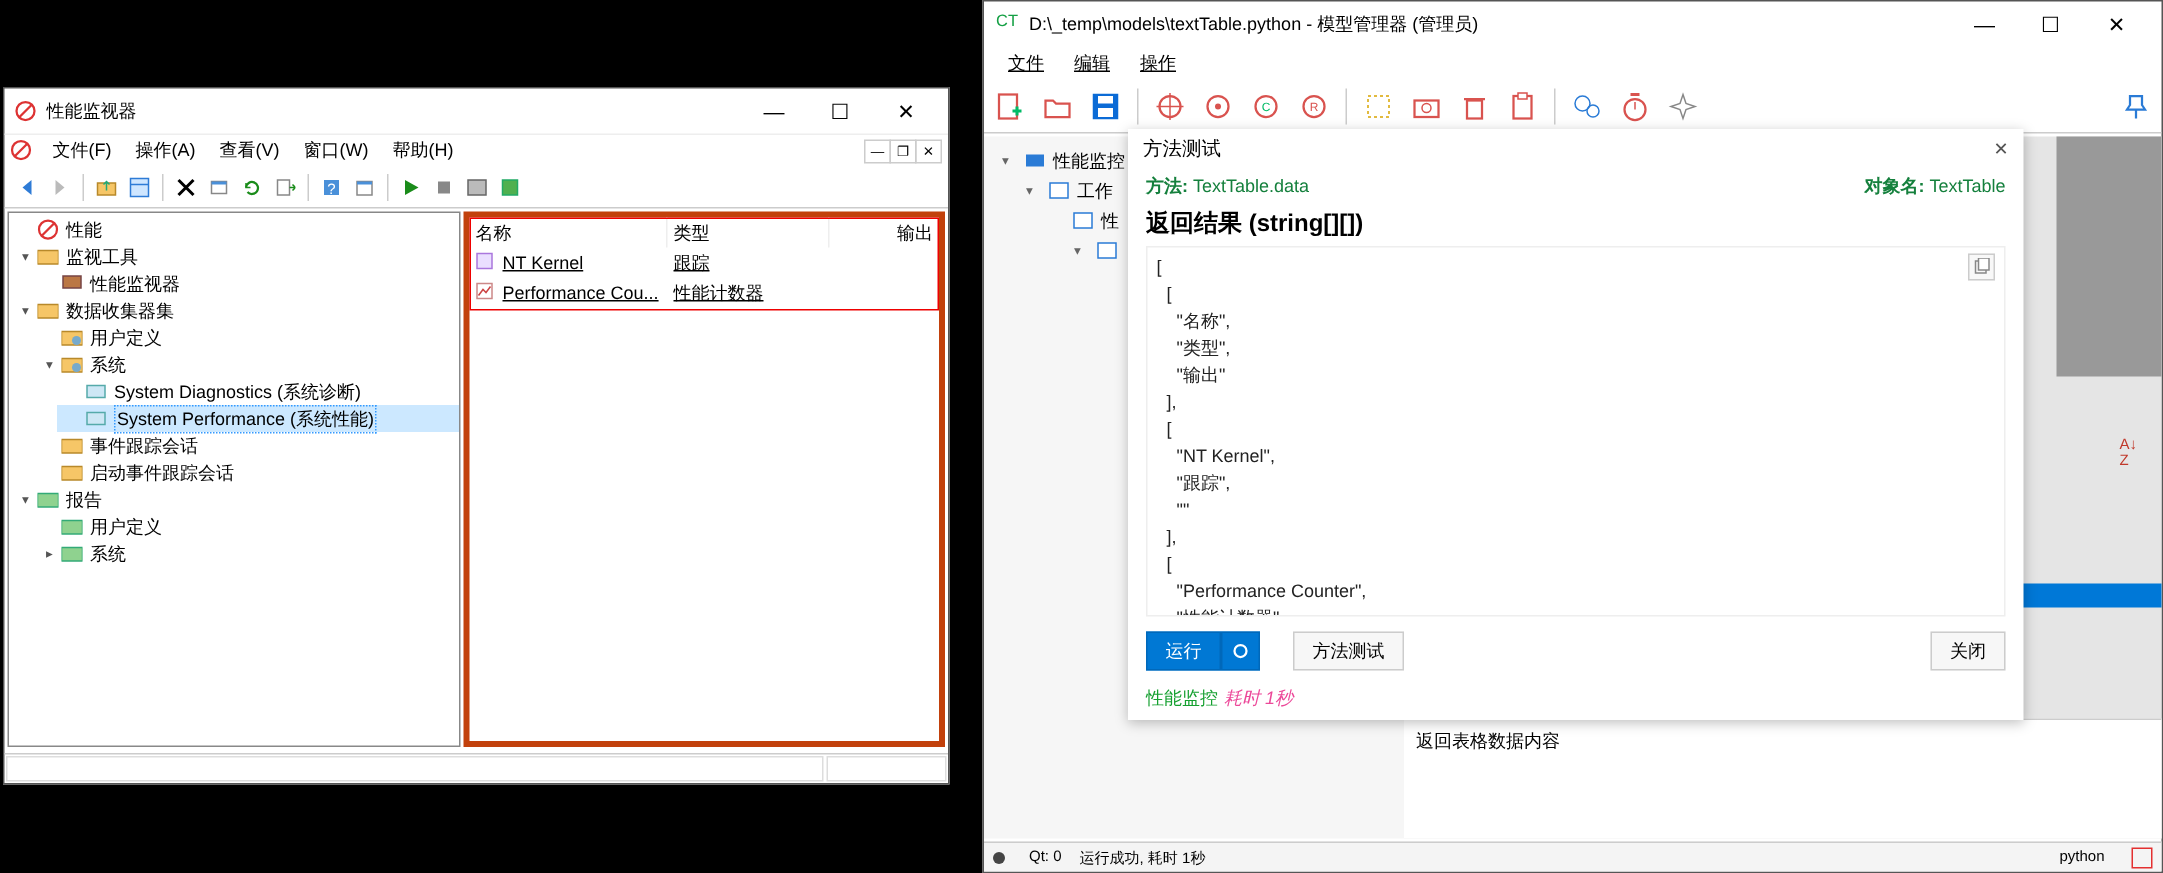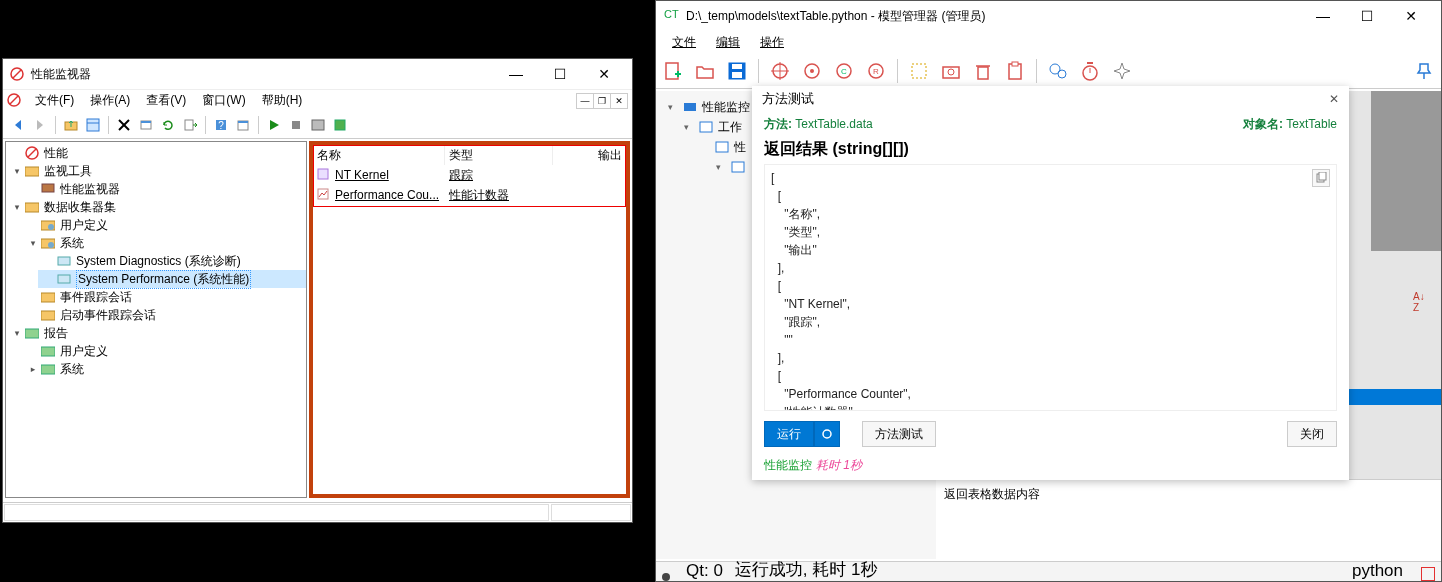--- a/index.html
+++ b/index.html
@@ -59,21 +59,21 @@
 .w2row { display:flex; align-items:center; height:20px; font-size:12px; padding-left:6px;}
 .w2row .tw { width:14px; color:#666; font-size:9px;}
 .w2row .ic { width:16px; height:16px; margin-right:4px; display:flex; align-items:center; justify-content:center; }
 .win2-right { flex:1; background:#e5e5e5; position:relative;}
 .win2-right .grayblock { position:absolute; top:0; right:0; width:70px; height:160px; background:#999;}
 .win2-right .sortbtn { position:absolute; top:200px; right:8px; width:20px; height:16px; font-size:10px; color:#c0392b;}
 .win2-right .selstrip { position:absolute; top:298px; left:0; right:0; height:16px; background:#0078d7;}
 .win2-right .proppanel { position:absolute; left:0; right:0; bottom:0; height:80px; background:#fff; border-top:1px solid #ccc; padding:6px 8px; font-size:12px;}
 .win2-right .proppanel .plabel { color:#000; font-weight:bold; margin-bottom:6px;}
 
-.win2-status { position:absolute; bottom:0; left:0; right:0; height:20px; border-top:1px solid #ccc; background:#f4f4f4; display:flex; align-items:flex-end; font-size:17px; padding:0 6px; gap:12px;}
+.win2-status { position:absolute; bottom:0; left:0; right:0; height:20px; border-top:1px solid #ccc; background:#f4f4f4; display:flex; align-items:center; font-size:10px; padding:0 6px; gap:12px;}
 .win2-status .s-spacer { flex:1; }
 .win2-status .qtdot { width:8px; height:8px; border-radius:50%; background:#444; margin-right:4px;}
 .win2-status .pybox { width:14px; height:14px; border:1px solid #e33030; margin-left:6px;}
 
 
 .dialog { position:absolute; left:752px; top:86px; width:597px; height:394px; background:#fff; box-shadow:0 2px 8px rgba(0,0,0,0.25); display:flex; flex-direction:column;}
 .dlg-title { height:26px; display:flex; align-items:center; padding:0 10px; font-size:13px;}
 .dlg-title .t { flex:1;}
 .dlg-title .x { font-size:12px; color:#555;}
 .dlg-info { display:flex; padding:4px 12px; font-size:12px; color:#15803d;}

